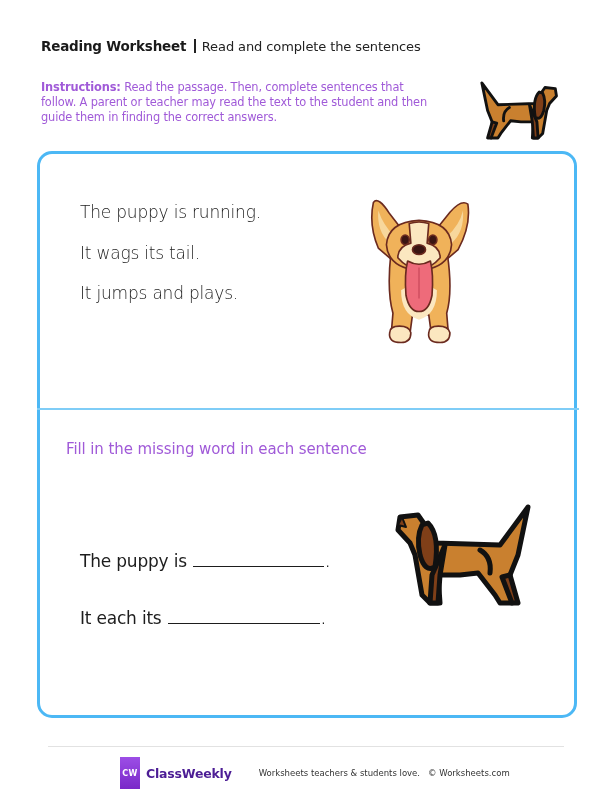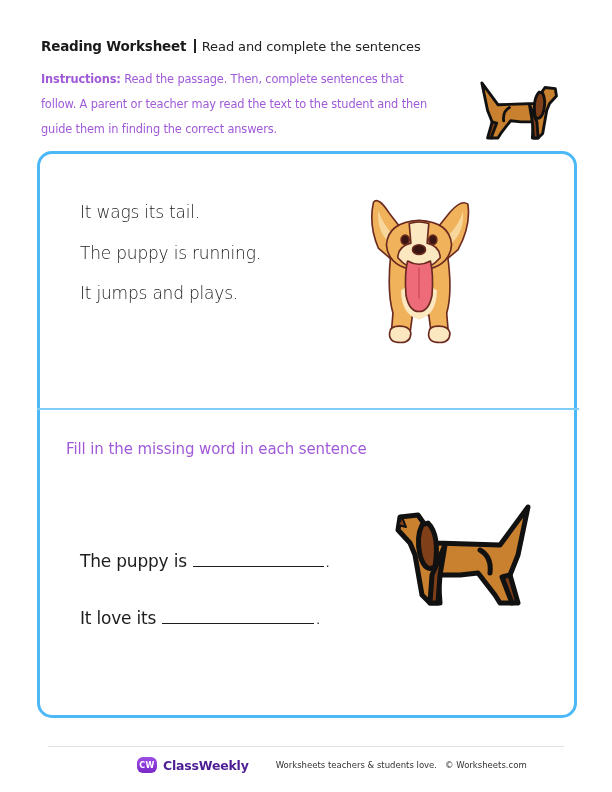--- a/index.html
+++ b/index.html
@@ -3,21 +3,21 @@
 <meta charset="utf-8">
 <style>
   html, body { margin: 0; padding: 0; background: #ffffff; }
   body { width: 612px; height: 792px; position: relative; overflow: hidden; font-family: "DejaVu Sans", "Liberation Sans", sans-serif; color: #222; }
 
   .header { position: absolute; left: 41px; top: 37px; display: flex; align-items: baseline; white-space: nowrap; }
   .header .title { font-size: 13.5px; font-weight: bold; color: #1a1a1a; letter-spacing: -0.2px; }
   .header .sep { display: inline-block; width: 1.5px; height: 14px; background: #222; margin: 0 6px 0 8px; position: relative; top: 2px; }
   .header .subtitle { font-size: 13px; color: #222; letter-spacing: -0.1px; }
 
-  .instructions { position: absolute; left: 41px; top: 67px; width: 400px; font-size: 11.4px; line-height: 25px; color: #a05ad8; letter-spacing: -0.15px; }
+  .instructions { position: absolute; left: 41px; top: 80px; width: 400px; font-size: 11.4px; line-height: 15px; color: #a05ad8; letter-spacing: -0.15px; }
   .instructions .label { font-weight: bold; }
 
   .dog-small { position: absolute; left: 474px; top: 76px; width: 88px; height: 66px; }
 
   .box { position: absolute; left: 37px; top: 151px; width: 534px; height: 561px; border: 3px solid #4cb8f5; border-radius: 15px; }
   .divider { position: absolute; left: 37px; top: 408px; width: 542px; height: 2px; background: #7fcdf7; }
 
   .passage { position: absolute; left: 80px; top: 202px; }
   .passage .line { font-family: "DejaVu Sans", sans-serif; font-weight: 300; font-size: 17px; color: #1d1d1d; height: 40.5px; letter-spacing: -0.2px; }
 
@@ -30,21 +30,21 @@
   .fill .dot { font-size: 12px; margin-left: 2px; }
   .fill1 { top: 527px; margin-top: 24px; }
   .fill1 .blank { width: 131px; }
   .fill2 { top: 608px; }
   .fill2 .blank { width: 152px; }
 
   .dog-big { position: absolute; left: 390px; top: 495px; width: 150px; height: 115px; }
 
   .footer-line { position: absolute; left: 48px; top: 746px; width: 516px; height: 1px; background: #e2e2e2; }
   .footer { position: absolute; left: 120px; top: 757px; display: flex; align-items: center; white-space: nowrap; }
-  .footer .logo-badge { width: 20px; height: 16px; border-radius: 6px; background: linear-gradient(180deg, #9c4ee6 0%, #7a28c8 100%); color: #fff; font-size: 8px; font-weight: bold; display: flex; align-items: center; justify-content: center; letter-spacing: 0.3px; margin-left: 17px; }
+  .footer .logo-badge { width: 20px; height: 32px; border-radius: 0; background: linear-gradient(180deg, #9c4ee6 0%, #7a28c8 100%); color: #fff; font-size: 8px; font-weight: bold; display: flex; align-items: center; justify-content: center; letter-spacing: 0.3px; }
   .footer .brand { font-size: 12.5px; font-weight: bold; color: #4c1d95; margin-left: 6px; letter-spacing: -0.2px; }
   .footer .tagline { font-size: 8.5px; color: #333; margin-left: 27px; }
   .footer .copy { font-size: 8.5px; color: #333; margin-left: 8px; }
 </style>
 </head>
 <body>
 
 <div class="header">
   <span class="title">Reading Worksheet</span>
   <span class="sep"></span>
@@ -62,22 +62,22 @@
     <path d="M30 80 L22 108 L28 108 L38 82 Z" fill="#7f3f18"></path>
     <path d="M112 28 Q100 40 105 72 Q115 78 120 60 Q124 42 118 30 Z" fill="#7f3f18"></path>
     <path d="M60 55 Q48 62 50 78" fill="none"></path>
   </g>
 </svg>
 
 <div class="box"></div>
 <div class="divider"></div>
 
 <div class="passage">
+  <div class="line">The puppy is running.</div>
   <div class="line">It wags its tail.</div>
-  <div class="line">The puppy is running.</div>
   <div class="line">It jumps and plays.</div>
 </div>
 
 <svg class="corgi" viewBox="0 0 140 190">
   <g stroke="#6b2a1f" stroke-width="2" stroke-linejoin="round">
     <path d="M14 12 Q20 4 34 26 L48 44 L92 44 L108 24 Q122 8 130 14 Q134 40 118 70 L104 82 L36 82 L20 68 Q8 40 14 12 Z" fill="#f0b25a"></path>
     <path d="M20 22 Q26 40 40 54 L34 62 Q18 48 20 22 Z" fill="#f7d79c" stroke="none"></path>
     <path d="M124 22 Q120 40 104 54 L110 62 Q126 48 124 22 Z" fill="#f7d79c" stroke="none"></path>
     <path d="M36 70 Q30 120 38 148 L36 172 Q34 182 48 182 L58 180 L62 150 L82 150 L86 180 L96 182 Q108 182 106 172 L104 148 Q112 120 104 70 Z" fill="#f0b25a"></path>
     <path d="M48 120 Q70 104 92 120 Q92 150 70 156 Q48 150 48 120 Z" fill="#fbe7c0" stroke="none"></path>
@@ -93,21 +93,21 @@
   </g>
 </svg>
 
 <div class="task">Fill in the missing word in each sentence</div>
 
 <div class="fill fill1">
   <span>The puppy is</span><span class="blank"></span><span class="dot">.</span>
 </div>
 
 <div class="fill fill2">
-  <span>It love its</span><span class="blank"></span><span class="dot">.</span>
+  <span>It each its</span><span class="blank"></span><span class="dot">.</span>
 </div>
 
 <svg class="dog-big" viewBox="0 0 150 115">
   <g transform="translate(150,0) scale(-1,1)" stroke="#111" stroke-width="5" stroke-linejoin="round" stroke-linecap="round">
     <path d="M12 12 L40 50 L105 48 L115 30 L122 20 L140 22 L142 35 L130 48 L125 60 L118 100 L110 108 L100 108 L102 80 L80 80 L62 78 L45 100 L40 108 L28 108 L30 80 L22 60 Z" fill="#c9802f"></path>
     <path d="M95 50 L100 80 L102 108 L110 108 L108 80 Z" fill="#7f3f18"></path>
     <path d="M30 80 L22 108 L28 108 L38 82 Z" fill="#7f3f18"></path>
     <path d="M112 28 Q100 40 105 72 Q115 78 120 60 Q124 42 118 30 Z" fill="#7f3f18"></path>
     <path d="M138 22 L142 30 L134 32 Z" fill="#7f3f18" stroke-width="2"></path>
     <path d="M60 55 Q48 62 50 78" fill="none"></path>

